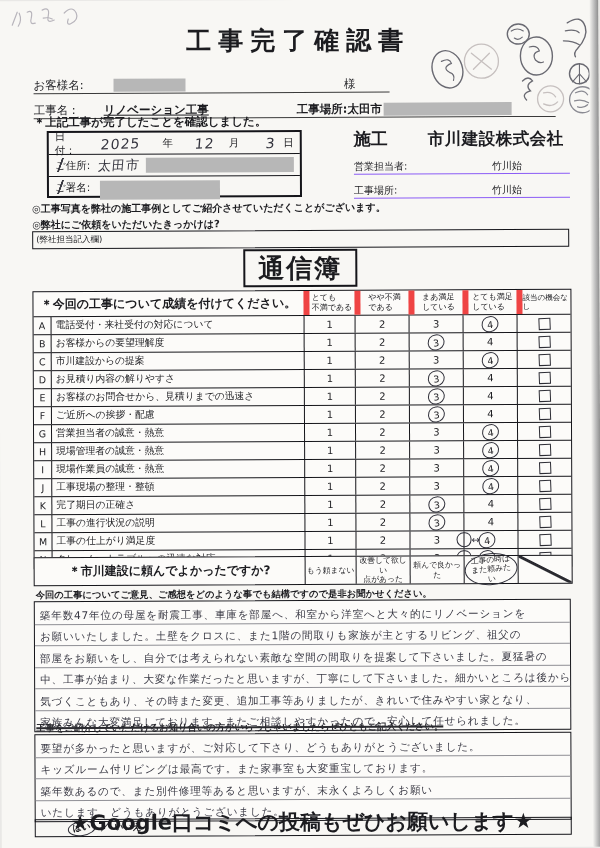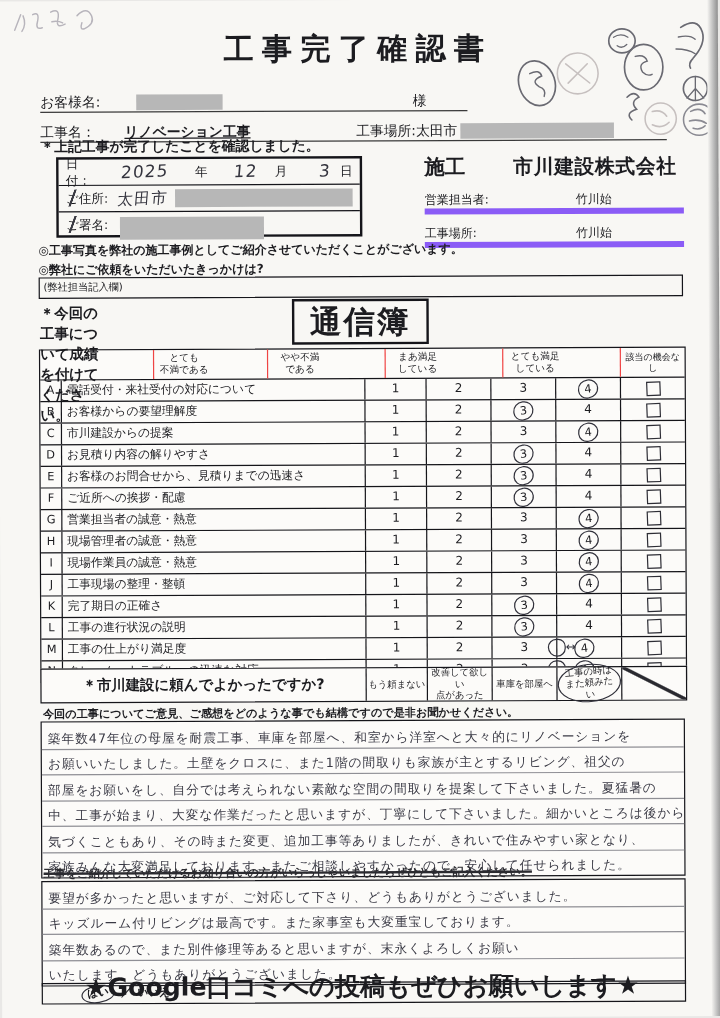--- a/index.html
+++ b/index.html
@@ -16,21 +16,21 @@
              font-size:25px;font-weight:bold;letter-spacing:7px;}
   .stamps{position:absolute;top:2px;right:4px;}
 
   .row-customer{position:absolute;top:72px;left:35px;width:356px;height:20px;
                 border-bottom:1.2px solid #3a3a3a;display:flex;align-items:flex-end;font-size:11.5px;}
   .row-customer .redact{width:72px;height:13px;margin-left:30px;margin-bottom:1px;}
   .honorific{margin-left:auto;margin-right:34px;}
   .row-project{position:absolute;top:97px;left:35px;width:522px;height:20px;
                border-bottom:1.2px solid #3a3a3a;display:flex;align-items:flex-end;font-size:11.5px;}
   .proj-name{margin-left:28px;font-weight:bold;text-decoration:underline;}
-  .place-lab{margin-left:88px;}
+  .place-lab{margin-left:88px;font-weight:bold;}
   .row-project .redact{width:128px;height:13px;margin-left:2px;margin-bottom:1px;}
   .confirm-note{position:absolute;top:114px;left:35px;font-size:11.5px;font-weight:bold;}
 
   .date-box{position:absolute;top:130px;left:48px;width:255px;height:67px;
             border:2px solid #15151a;box-sizing:border-box;}
   .drow{height:21px;display:flex;align-items:center;padding:0 6px;font-size:10.5px;}
   .drow + .drow{border-top:1px solid #15151a;}
   .hand{color:#34343e;display:inline-block;transform:skewX(-7deg) rotate(-2deg);
         font-size:14px;letter-spacing:1px;}
   .d-y{margin-left:28px;} .d-u1{margin-left:22px;} .d-m{margin-left:22px;}
@@ -39,41 +39,41 @@
   .slashed::after{content:'';position:absolute;left:0;top:-1px;width:11px;height:14px;
         background:linear-gradient(110deg,transparent 43%,#3a3a42 46%,#3a3a42 55%,transparent 58%);}
   .addr-hand{font-size:13px;margin-left:8px;}
   .dr2 .redact{flex:1;height:15px;margin-left:6px;}
   .dr3 .redact{width:120px;height:19px;margin-left:10px;margin-top:6px;}
 
   .contractor{position:absolute;top:128px;left:355px;width:216px;}
   .c-line1{display:flex;align-items:baseline;font-weight:bold;}
   .c-seko{font-size:17px;} .c-company{font-size:16.5px;margin-left:40px;letter-spacing:.5px;}
   .c-line{display:flex;align-items:flex-end;font-size:10px;height:21px;
-          border-bottom:5px solid #8b5cf6;margin-top:2px;}
-  .c-name{margin-left:auto;margin-right:60px;}
+          border-bottom:1px solid #8b5cf6;margin-top:2px;}
+  .c-name{margin-left:auto;margin-right:48px;}
 
   .photo-note{position:absolute;top:201px;left:33px;font-size:10px;font-weight:bold;}
   .trigger-q{position:absolute;top:217px;left:33px;font-size:10px;font-weight:bold;}
   .staff-box{position:absolute;top:230px;left:33px;width:537px;height:18px;
              border:1.5px solid #15151a;box-sizing:border-box;font-size:8.5px;
              display:flex;align-items:center;padding-left:3px;}
   .tsushinbo{position:absolute;top:249px;left:244px;width:114px;height:38px;
              border:2px solid #15151a;box-sizing:border-box;display:flex;align-items:center;
              justify-content:center;font-size:26px;font-weight:bold;letter-spacing:2px;}
 
   .rtable{position:absolute;top:290px;left:33px;width:537px;border:1.6px solid #15151a;
           box-sizing:content-box;background:#fcfbf9;}
   .r-head{display:flex;height:24px;}
   .q-cell{width:270px;box-sizing:border-box;display:flex;align-items:center;justify-content:center;
           font-size:12px;font-weight:bold;}
   .col-heads{display:flex;flex:1;}
-  .rc-col-h{width:54px;box-sizing:border-box;border-left:1px solid #ef4444;
-            display:flex;align-items:center;justify-content:center;text-align:center;
-            font-size:8px;line-height:1.2;margin-left:44px;}
+  .rc-col-h{width:54px;box-sizing:border-box;border-left:6px solid #ef4444;
+            display:flex;align-items:center;justify-content:center;
+            font-size:8px;line-height:1.2;}
   .rc-col-h:first-child{width:51px;}
   .rc-col-h:last-child{font-size:7.5px;}
   .r-row{display:flex;height:17px;border-top:1px solid #15151a;}
   .cell{box-sizing:border-box;display:flex;align-items:center;justify-content:center;overflow:visible;}
   .cell.key{width:17px;font-size:9.5px;}
   .cell.lab{width:253px;border-left:1px solid #15151a;justify-content:flex-start;
             padding-left:4px;font-size:9.8px;white-space:nowrap;}
   .cell.sc{width:54px;border-left:1px solid #15151a;font-size:10px;}
   .cell.sc:nth-child(3){width:51px;}
   .cell.cb{width:54px;border-left:1px solid #15151a;}
@@ -435,21 +435,21 @@
       </div>
     </div>
   </div>
   </div>
 
   <div class="stable">
     <div class="s-q">＊市川建設に頼んでよかったですか?</div>
     <div class="s-opts">
         <div class="s-opt">もう頼まない</div>
         <div class="s-opt">改善して欲しい<br>点があった</div>
-        <div class="s-opt">車庫を部屋へ</div>
+        <div class="s-opt">頼んで良かった</div>
         <div class="s-opt">
           <span class="option-circle">工事の時は<br>また頼みたい</span>
         </div>
       </div>
     <div class="s-diag"></div>
   </div>
 
   <div class="comment-intro">今回の工事についてご意見、ご感想をどのような事でも結構ですので是非お聞かせください。</div>
   <div class="cbox" id="cbox1">
     <div class="cline">築年数47年位の母屋を耐震工事、車庫を部屋へ、和室から洋室へと大々的にリノベーションを</div>

